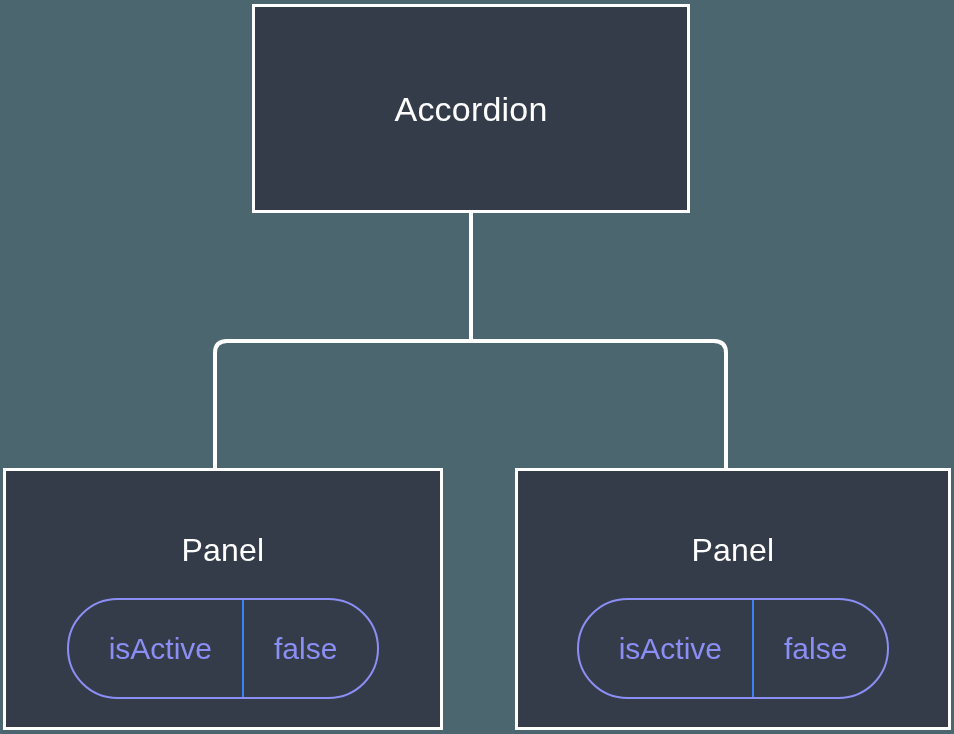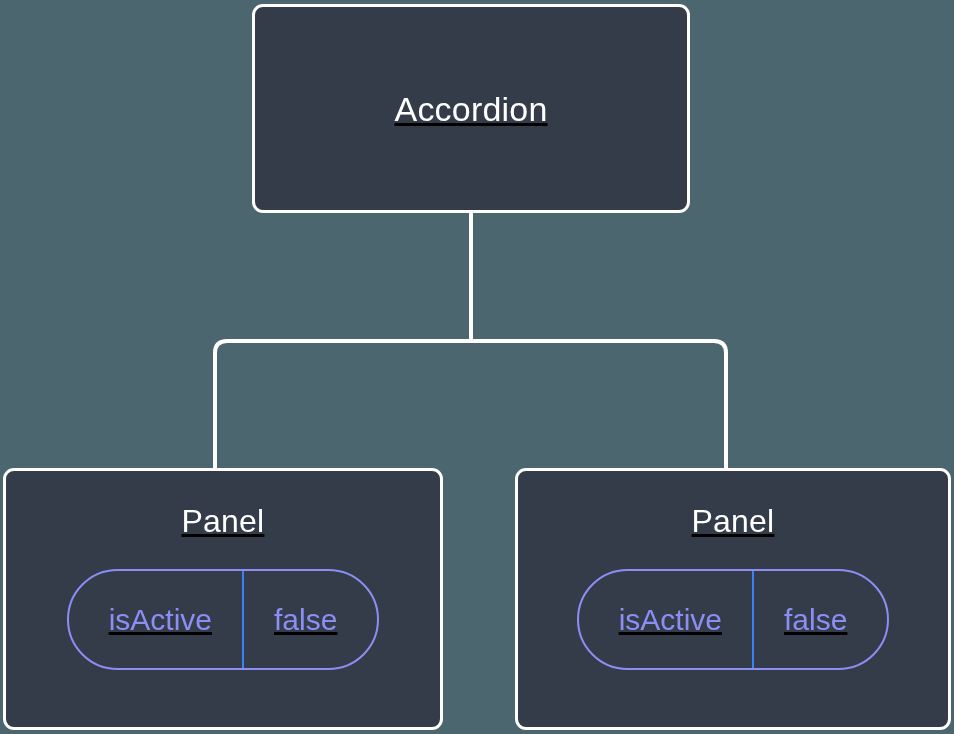--- a/index.html
+++ b/index.html
@@ -30,25 +30,24 @@
     height: 734px;
     pointer-events: none;
   }
 
   
   .node {
     position: absolute;
     box-sizing: border-box;
     background: #353c49;
     border: 3px solid #ffffff;
-    border-radius: 11px;
+    border-radius: 0;
     display: flex;
     flex-direction: column;
     align-items: center;
-    text-decoration: underline;
   }
 
   .node-root {
     left: 252px;
     top: 4px;
     width: 438px;
     height: 209px;
     justify-content: center;
   }
 
@@ -72,21 +71,21 @@
     font-weight: 400;
     letter-spacing: 0.2px;
     line-height: 1;
     text-align: center;
     white-space: nowrap;
   }
 
   .node-panel-left .node-title,
   .node-panel-right .node-title {
     font-size: 32px;
-    margin-top: 34px;
+    margin-top: 63px;
     text-align: right;
   }
 
   
   .pill {
     margin-top: 32px;
     display: flex;
     align-items: stretch;
     box-sizing: border-box;
     border: 2px solid #8b8ff5;

